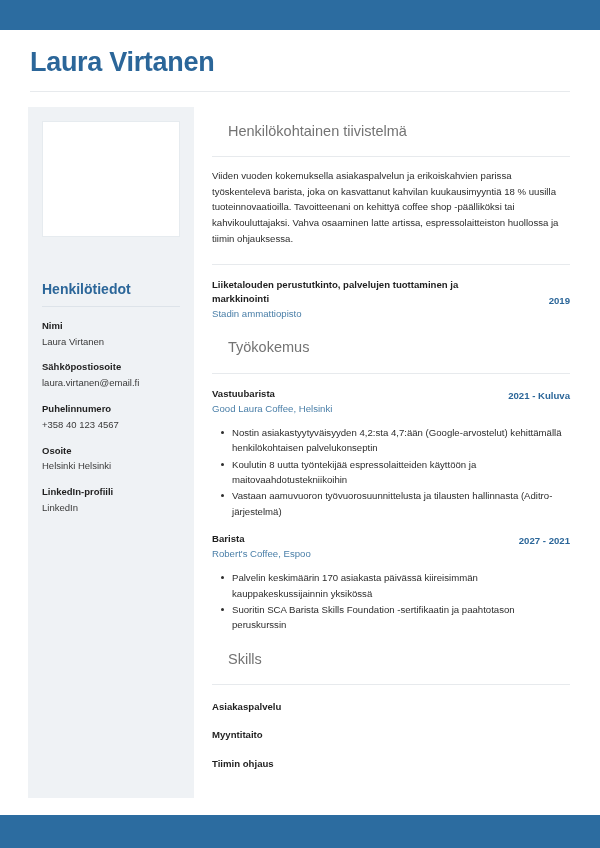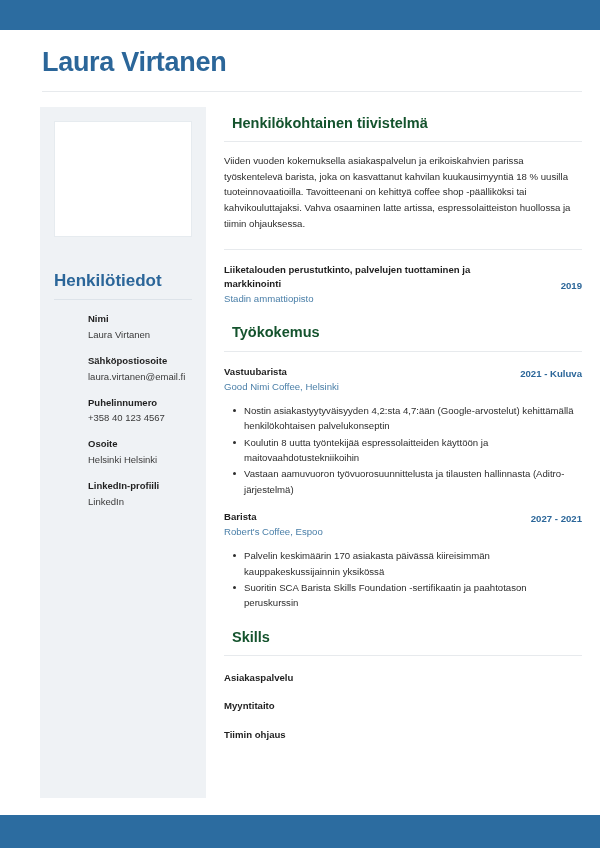--- a/index.html
+++ b/index.html
@@ -23,21 +23,21 @@
     width: 600px;
     background: #2c6ca0;
   }
   .bar-top { top: 0; height: 30px; }
   .bar-bottom { top: 815px; height: 33px; }
 
   
   .page {
     position: absolute;
     top: 30px;
-    left: 12px;
+    left: 0;
     width: 572px;
     height: 785px;
   }
 
   
   .name-block {
     position: absolute;
     left: 30px;
     top: 18px;
     width: 540px;
@@ -77,32 +77,32 @@
     padding: 14px 14px 20px 14px;
   }
   .photo-box {
     width: 138px;
     height: 116px;
     background: #ffffff;
     border: 1px solid #e6ebef;
     box-sizing: border-box;
   }
   .sb-heading {
-    font-size: 17px;
+    font-size: 14px;
     font-weight: bold;
     color: #2b6699;
-    margin: 34px 0 0 0;
+    margin: 44px 0 0 0;
     line-height: 1.2;
   }
   .sb-rule {
     margin-top: 8px;
     height: 1px;
     background: #dde3e9;
   }
-  .sb-item { margin-top: 13px; margin-left: 34px; }
+  .sb-item { margin-top: 13px; }
   .sb-item:first-of-type { margin-top: 13px; }
   .sb-label {
     font-size: 9.5px;
     font-weight: bold;
     color: #1f1f1f;
     line-height: 1.35;
   }
   .sb-value {
     font-size: 9.5px;
     color: #3a3a3a;
@@ -115,23 +115,23 @@
   .main {
     position: absolute;
     left: 212px;
     top: 0;
     width: 358px;
   }
   .section { margin-bottom: 4px; }
   .section + .section { margin-top: 18px; }
   .sec-heading {
     font-size: 14.5px;
-    font-weight: bold;
-    color: #14532d;
-    margin: 8px;
+    font-weight: normal;
+    color: #737373;
+    margin: 16px;
     line-height: 1.2;
   }
   .sec-rule {
     margin-top: 9px;
     height: 1px;
     background: #e7eaed;
   }
   .summary {
     font-size: 9.6px;
     line-height: 1.62;
@@ -285,21 +285,21 @@
 
       <section class="section">
         <h2 class="sec-heading">Työkokemus</h2>
         <div class="sec-rule"></div>
 
         <div class="entry">
           <div class="entry-top">
             <div class="entry-title">Vastuubarista</div>
             <div class="entry-date">2021 - Kuluva</div>
           </div>
-          <div class="entry-sub">Good Nimi Coffee, Helsinki</div>
+          <div class="entry-sub">Good Laura Coffee, Helsinki</div>
           <ul class="bullets">
             <li>Nostin asiakastyytyväisyyden 4,2:sta 4,7:ään (Google-arvostelut) kehittämällä henkilökohtaisen palvelukonseptin</li>
             <li>Koulutin 8 uutta työntekijää espressolaitteiden käyttöön ja maitovaahdotustekniikoihin</li>
             <li>Vastaan aamuvuoron työvuorosuunnittelusta ja tilausten hallinnasta (Aditro-järjestelmä)</li>
           </ul>
         </div>
 
         <div class="entry">
           <div class="entry-top">
             <div class="entry-title">Barista</div>

